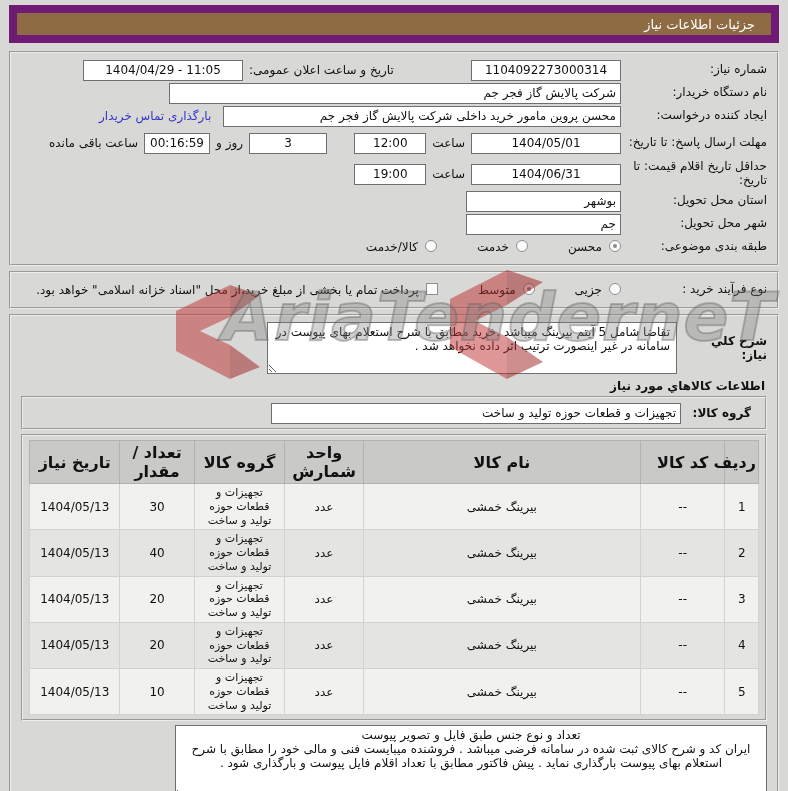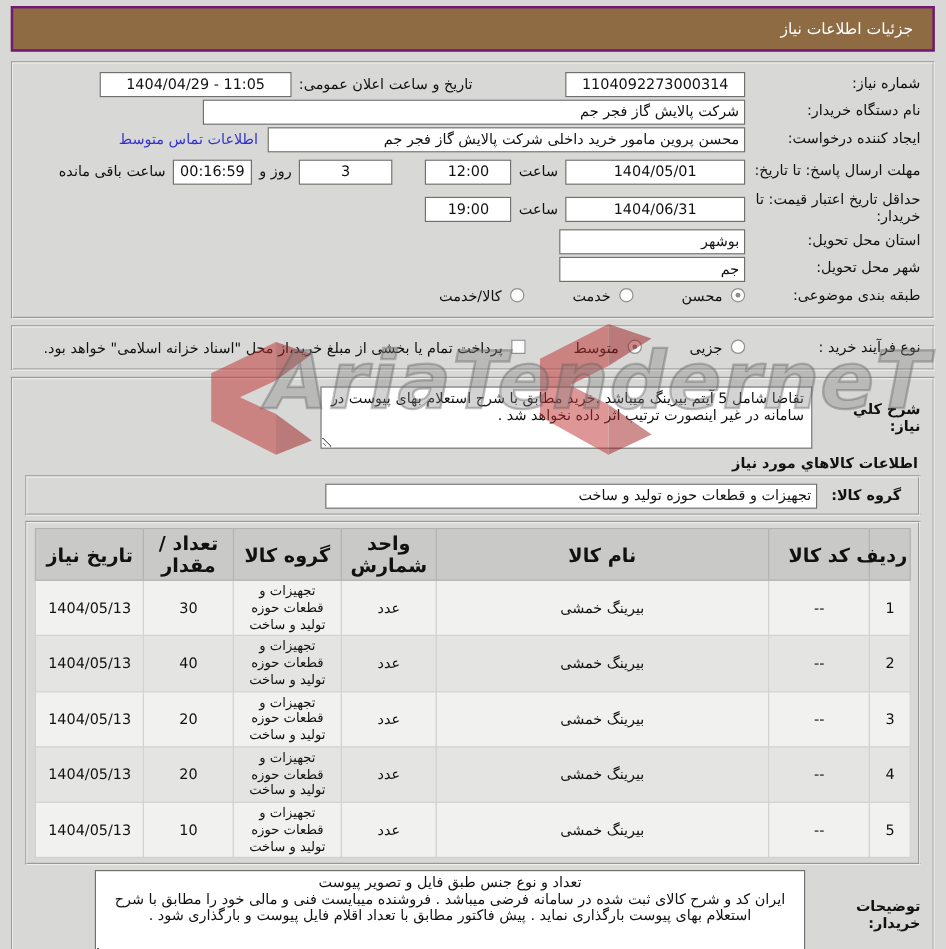--- a/index.html
+++ b/index.html
@@ -6,21 +6,21 @@
   html,body { margin:0; padding:0; }
   body {
     width:788px; height:791px; overflow:hidden;
     background:#d8d8d6;
     font-family:"DejaVu Sans","Liberation Sans",sans-serif;
   }
   .page { position:relative; width:788px; height:791px; direction:rtl; font-size:12px; color:#111; }
 
   .titlebar {
     margin:5px 9px 8px; height:38px;
-    background:#8e6b42; border:2px solid #701a75;
+    background:#8e6b42; border:8px solid #701a75;
     color:#fff; display:flex; align-items:center;
     padding:4px 16px; font-size:13px;
   }
 
   .panel { margin:0 9px 5px; border:2px groove #ededeb; padding:5px 10px; }
 
   .frow { display:flex; align-items:center; min-height:22px; margin:1px 0; gap:6px; }
   .frow.tall { min-height:30px; }
   .lbl { width:140px; flex:none; line-height:1.15; }
   .bold { font-weight:bold; }
@@ -97,38 +97,38 @@
     </div>
 
     <div class="frow">
       <span class="lbl">نام دستگاه خریدار:</span>
       <input class="fld w452 rt" readonly="" value="شرکت پالایش گاز فجر جم" style="">
     </div>
 
     <div class="frow">
       <span class="lbl">ایجاد کننده درخواست:</span>
       <input class="fld w398 rt" readonly="" value="محسن پروین مامور خرید داخلی شرکت پالایش گاز فجر جم" style="">
-      <span class="link pushleft" style="margin-left:78px">اطلاعات تماس متوسط</span>
+      <span class="link pushleft" style="margin-left:78px">بارگذاری تماس خریدار</span>
     </div>
 
     <div class="frow tall">
       <span class="lbl">مهلت ارسال پاسخ: تا تاریخ:</span>
       <input class="fld w150 center" readonly="" dir="ltr" value="1404/05/01" style="">
       <span>ساعت</span>
       <input class="fld w72 center" readonly="" dir="ltr" value="12:00" style="">
       <div class="grp pushleft" style="margin-left:28px">
         <input class="fld w78 center" readonly="" dir="ltr" value="3" style="">
         <span>روز و</span>
         <input class="fld w70 center yellow" readonly="" dir="ltr" value="00:16:59" style="">
         <span>ساعت باقی مانده</span>
       </div>
     </div>
 
     <div class="frow tall">
-      <span class="lbl">حداقل تاریخ اعتبار قیمت: تا خریدار:</span>
+      <span class="lbl">حداقل تاریخ اقلام قیمت: تا تاریخ:</span>
       <input class="fld w150 center" readonly="" dir="ltr" value="1404/06/31" style="">
       <span>ساعت</span>
       <input class="fld w72 center" readonly="" dir="ltr" value="19:00" style="">
     </div>
 
     <div class="frow">
       <span class="lbl">استان محل تحویل:</span>
       <input class="fld w155 rt" readonly="" value="بوشهر" style="">
     </div>
 
@@ -254,21 +254,20 @@
             <td>عدد</td>
             <td class="small">تجهیزات و قطعات حوزه تولید و ساخت</td>
             <td>10</td>
             <td dir="ltr">1404/05/13</td>
           </tr>
         </tbody>
       </table>
     </div>
 
     <div class="frow" style="align-items:center;margin-top:4px">
-      <span class="bold" style="width:90px;flex:none">توضیحات خریدار:</span>
       <textarea class="ta ta2" readonly="" style="">تعداد و نوع جنس طبق فایل و تصویر پیوست
 ایران کد و شرح کالای ثبت شده در سامانه فرضی میباشد . فروشنده میبایست فنی و مالی خود را مطابق با شرح استعلام بهای پیوست بارگذاری نماید . پیش فاکتور مطابق با تعداد اقلام فایل پیوست و بارگذاری شود .</textarea>
     </div>
   </div>
 
   <div class="watermark">
     <svg class="wm-logo wm-logo-1" width="92" height="98" viewBox="0 0 92 98">
       <polygon points="4,28 58,2 58,34 28,48 58,62 58,96 4,68" fill="#c03030"></polygon>
       <polygon points="58,2 88,12 58,34" fill="#9e1f1f"></polygon>
       <polygon points="58,62 88,84 58,96" fill="#9e1f1f"></polygon>

